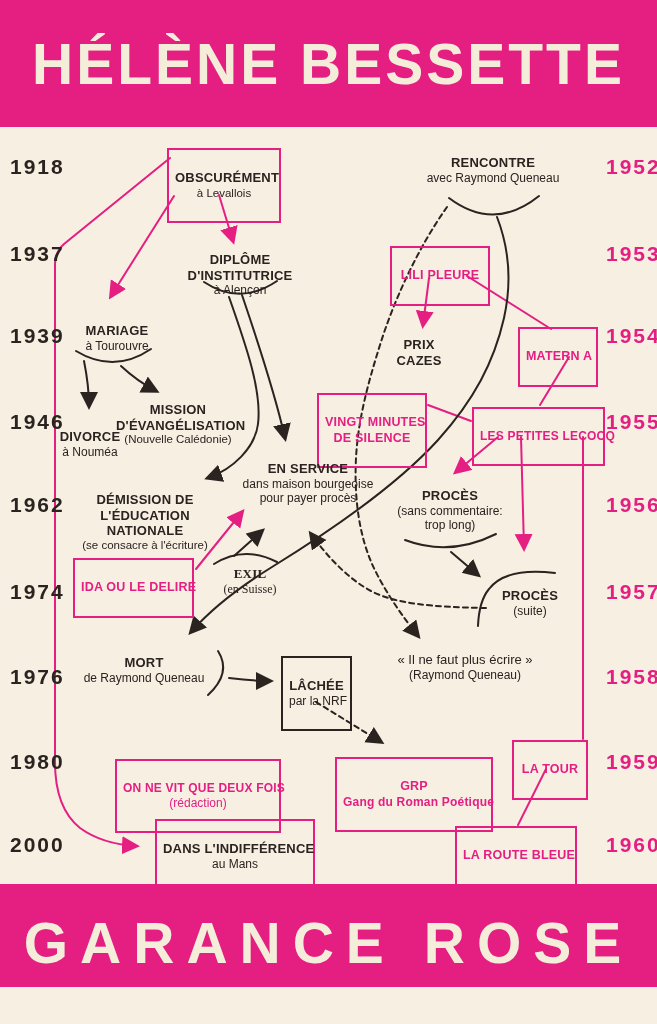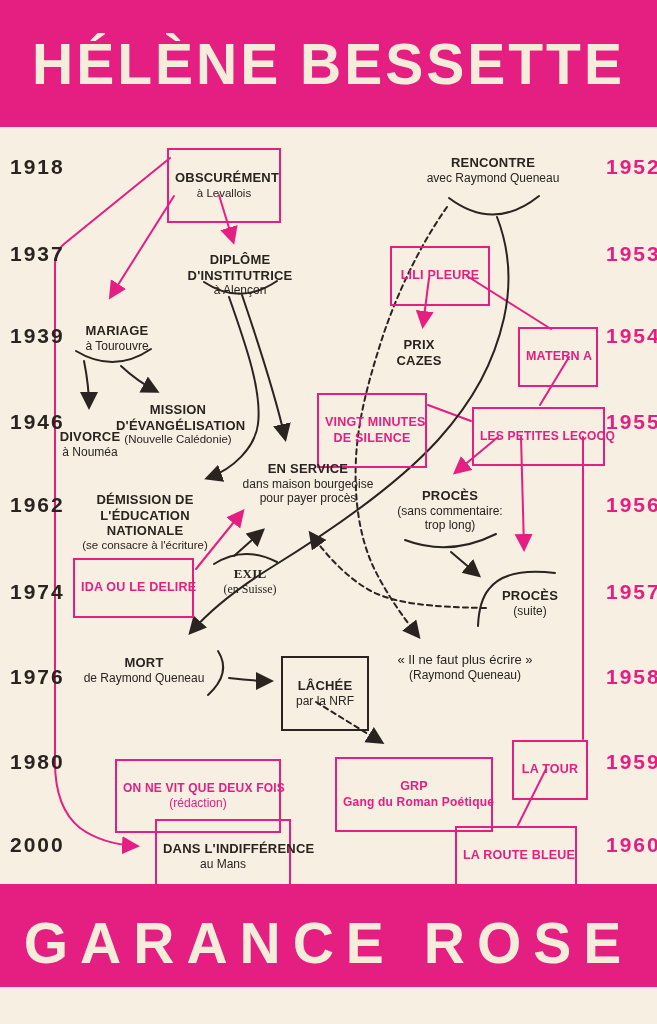--- a/index.html
+++ b/index.html
@@ -118,39 +118,39 @@
   <div class="box" style="left:317px;top:393px;width:110px;">
     <div class="pt">VINGT MINUTES</div>
     <div class="pt">DE SILENCE</div>
   </div>
   <div class="box" style="left:472px;top:407px;width:133px;">
     <div class="pt" style="font-size:12px;">LES PETITES LECOCQ</div>
   </div>
   <div class="box" style="left:73px;top:558px;width:121px;">
     <div class="pt">IDA OU LE DELIRE</div>
   </div>
-  <div class="box dark" style="left:281px;top:656px;width:88px;">
+  <div class="box dark" style="left:281px;top:656px;width:71px;">
     <div class="t">LÂCHÉE</div>
     <div class="s">par la NRF</div>
   </div>
   <div class="box" style="left:512px;top:740px;width:76px;">
     <div class="pt">LA TOUR</div>
   </div>
   <div class="box" style="left:115px;top:759px;width:166px;">
     <div class="pt" style="font-size:12px;">ON NE VIT QUE DEUX FOIS</div>
     <div class="ps">(rédaction)</div>
   </div>
   <div class="box" style="left:335px;top:757px;width:158px;">
     <div class="pt">GRP</div>
     <div class="pt" style="font-size:12px;">Gang du Roman Poétique</div>
   </div>
   <div class="box" style="left:455px;top:826px;width:122px;">
     <div class="pt">LA ROUTE BLEUE</div>
   </div>
-  <div class="box" style="left:155px;top:819px;width:136px;">
+  <div class="box" style="left:155px;top:819px;width:160px;">
     <div class="t">DANS L'INDIFFÉRENCE</div>
     <div class="s">au Mans</div>
   </div>
 
   <div class="node" style="left:405px;top:155px;width:176px;">
     <div class="t">RENCONTRE</div>
     <div class="s">avec Raymond Queneau</div>
   </div>
   <div class="node" style="left:158px;top:252px;width:164px;">
     <div class="t">DIPLÔME D'INSTITUTRICE</div>

